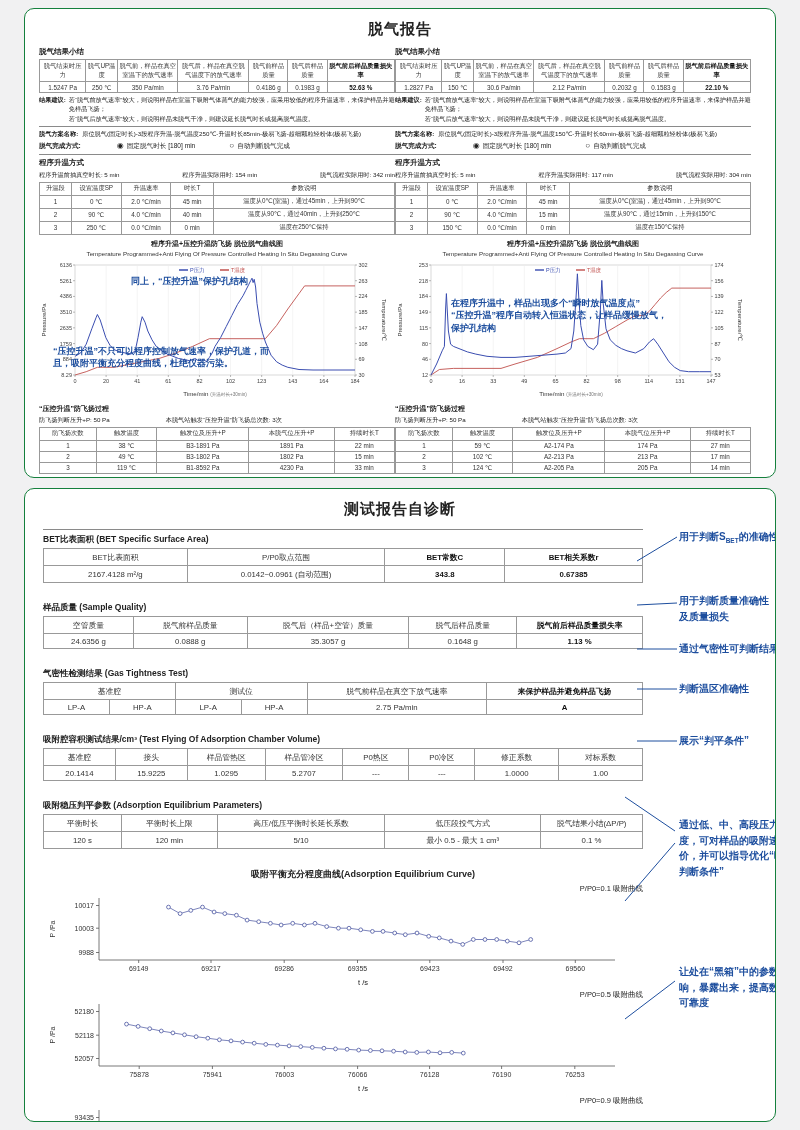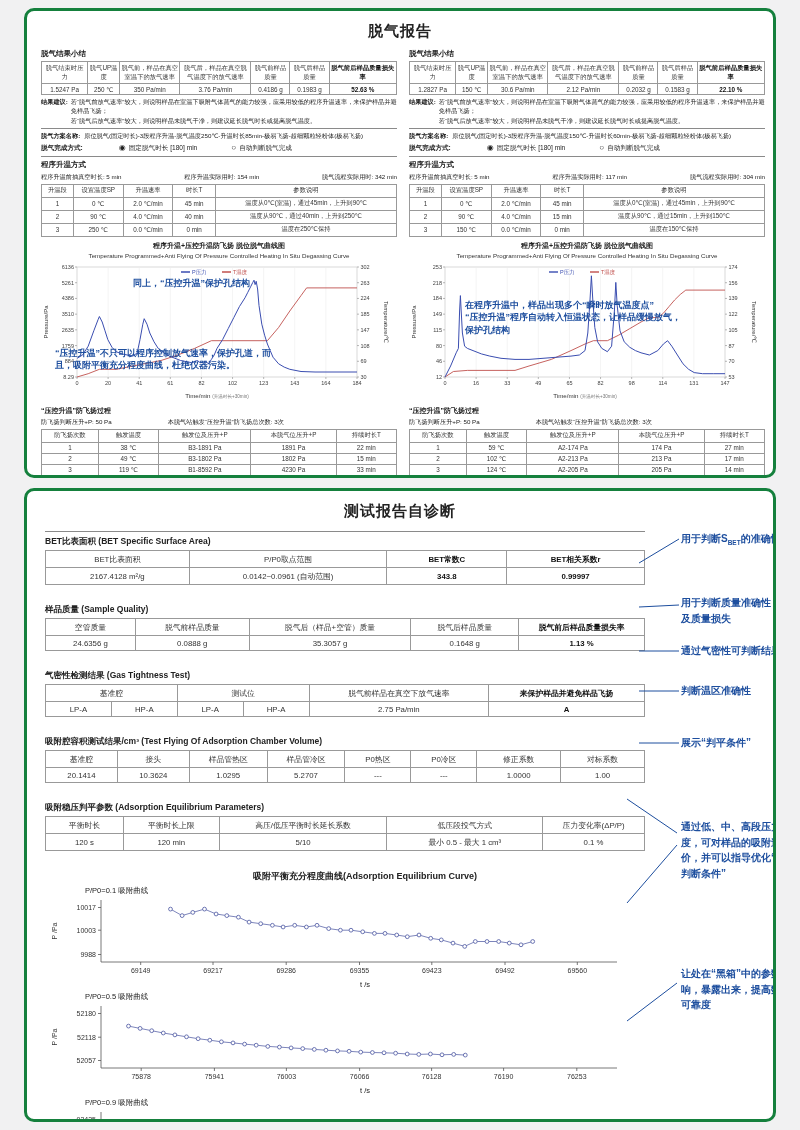--- a/index.html
+++ b/index.html
@@ -1,23 +1,23 @@
 <!DOCTYPE html>
 <html><head>
 <meta charset="utf-8">
 <style>
   *{margin:0;padding:0;box-sizing:border-box}
   html,body{width:800px;height:1130px;overflow:hidden}
   body{background:#f1f1f2;font-family:"Liberation Sans","DejaVu Sans",sans-serif;color:#222;position:relative}
-  .panel{position:absolute;left:24px;width:752px;background:#fff;border:3px solid #15803d;border-radius:10px;overflow:hidden}
+  .panel{position:absolute;left:24px;width:752px;background:#fff;border:1px solid #15803d;border-radius:10px;overflow:hidden}
   .p1{top:8px;height:470px}
   .p2{top:488px;height:634px}
   .p-title{text-align:center;font-size:15px;font-weight:bold;margin-top:11px;letter-spacing:1px}
   
-  .cols{display:flex;padding:4px 10px 0 14px;gap:12px}
+  .cols{display:flex;padding:4px 10px 0 14px;}
   .rpt{width:356px;flex:0 0 356px}
   .sec-h{font-size:7.5px;font-weight:bold;margin:4px 0 2px}
   .tbl{border-collapse:collapse;width:100%;font-size:6.3px;text-align:center;color:#333;table-layout:fixed}
   .tbl th,.tbl td{border:1px solid #999;padding:1.5px 1px;font-weight:normal;word-break:break-all}
   .tbl .b{font-weight:bold;color:#111}
   .advice{display:flex;font-size:6.2px;line-height:1.5;margin:2px 0 3px}
   .advice .lbl{font-weight:bold;white-space:nowrap;margin-right:3px}
   .lbl{font-weight:bold}
   .scheme{font-size:6.2px;border-top:1.5px solid #8a8a8a;margin-top:2px;padding-top:3px;white-space:nowrap;overflow:hidden}
   .scheme .lbl{margin-right:4px}
@@ -36,21 +36,21 @@
   svg text{font-family:"Liberation Sans","DejaVu Sans",sans-serif}
   
   .p2-body{position:relative;padding:6px 0 0 18px}
   .p2-left{width:600px}
   .p2-left .rule{border-top:1.5px solid #8a8a8a;margin:4px 0 0}
   .sec{margin-bottom:19px}
   .sec-title{font-size:8.5px;font-weight:bold;margin:4px 0 2px}
   .tbl.big{font-size:7.8px}
   .tbl.big th,.tbl.big td{padding:2.5px 1px}
   .eq-title{text-align:center;font-size:9px;font-weight:bold;margin:7px 0 0;padding-left:40px}
-  .eq-sub{text-align:left;font-size:7.5px;margin-top:3px;padding-left:40px}
+  .eq-sub{text-align:right;font-size:7.5px;margin-top:3px;padding-left:40px}
   .eq-xlabel{text-align:center;font-size:7.5px;margin-top:-2px;padding-left:40px}
   .anno2{position:absolute;left:654px;width:140px;color:#1d4e9e;font-weight:bold;font-size:10px;line-height:1.55;white-space:pre-line}
   .anno2 sub{font-size:6.5px}
   .connectors{position:absolute;left:0;top:0;pointer-events:none}
 </style>
 </head>
 <body>
 
 <section class="panel p1">
   <div class="p-title">脱气报告</div>
@@ -539,21 +539,21 @@
                 <th>P/P0取点范围</th>
                 <th class="b">BET常数C</th>
                 <th class="b">BET相关系数r</th>
               </tr>
             </thead>
           <tbody>
               <tr>
                 <td>2167.4128 m²/g</td>
                 <td>0.0142~0.0961 (自动范围)</td>
                 <td class="b">343.8</td>
-                <td class="b">0.99997</td>
+                <td class="b">0.67385</td>
               </tr>
             </tbody>
         </table>
       </div>
 
       <div class="sec">
         <div class="sec-title">样品质量  (Sample Quality)</div>
         <table class="tbl big">
           <colgroup>
               <col style="width:15%">
@@ -636,21 +636,21 @@
                 <th>样品管冷区</th>
                 <th>P0热区</th>
                 <th>P0冷区</th>
                 <th>修正系数</th>
                 <th>对标系数</th>
               </tr>
             </thead>
           <tbody>
               <tr>
                 <td>20.1414</td>
-                <td>10.3624</td>
+                <td>15.9225</td>
                 <td>1.0295</td>
                 <td>5.2707</td>
                 <td>---</td>
                 <td>---</td>
                 <td>1.0000</td>
                 <td>1.00</td>
               </tr>
             </tbody>
         </table>
       </div>
@@ -664,21 +664,21 @@
               <col style="width:28%">
               <col style="width:26%">
               <col style="width:17%">
             </colgroup>
           <thead>
               <tr>
                 <th>平衡时长</th>
                 <th>平衡时长上限</th>
                 <th>高压/低压平衡时长延长系数</th>
                 <th>低压段投气方式</th>
-                <th>压力变化率(ΔP/P)</th>
+                <th>脱气结果小结(ΔP/P)</th>
               </tr>
             </thead>
           <tbody>
               <tr>
                 <td>120 s</td>
                 <td>120 min</td>
                 <td>5/10</td>
                 <td>最小 0.5 - 最大 1 cm³</td>
                 <td>0.1 %</td>
               </tr>

